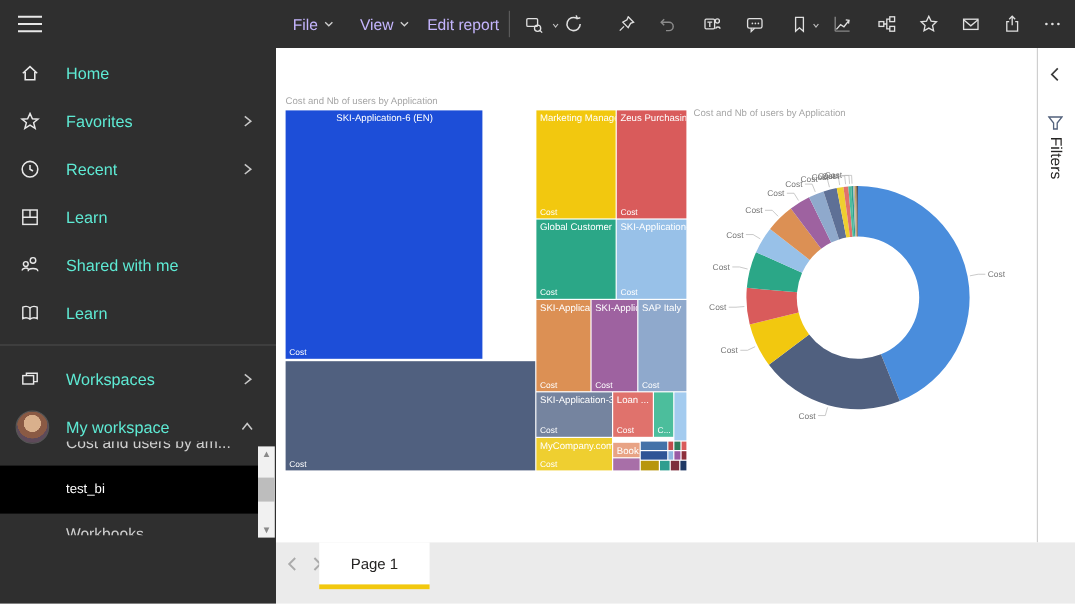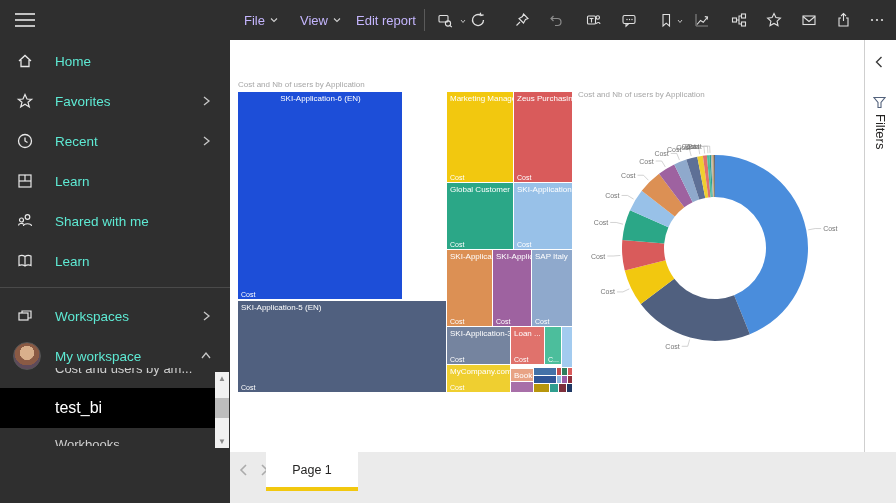--- a/index.html
+++ b/index.html
@@ -11,21 +11,21 @@
   .nav-row .nicon{position:absolute;left:16px;width:18px;height:18px;}
   .nav-row .nlabel{position:absolute;left:55px;font-size:13.5px;color:#5eead4;white-space:nowrap;}
   .nav-row .nchev{position:absolute;right:18px;width:12px;height:12px;}
   #hamburger{left:14px;top:10px;width:22px;height:20px;cursor:pointer;}
   .divider-h{position:absolute;left:0;width:230px;height:1px;background:#4a4a4a;}
   #avatar{left:13px;width:26px;height:26px;border-radius:50%;
     background:radial-gradient(circle at 50% 38%, #d9b08c 0 34%, #8a5a44 35% 60%, #5e4a5a 61% 100%);
     border:1px solid #555;}
   .clip-item{position:absolute;left:0;width:215px;overflow:hidden;color:#cfcfcf;font-size:13px;}
   #sel-item{left:0;width:215px;height:40px;background:#000;display:flex;align-items:center;cursor:pointer;}
-  #sel-item span{margin-left:55px;font-size:16px;color:#fff;}
+  #sel-item span{margin-left:55px;font-size:11px;color:#fff;}
   
   #sb-track{left:215px;top:372px;width:14px;height:76px;background:#f1f1f1;}
   #sb-thumb{left:0;top:26px;width:14px;height:20px;background:#bdbdbd;position:absolute;cursor:pointer;}
   .sb-arrow{position:absolute;left:0;width:14px;height:13px;color:#8a8a8a;font-size:8px;text-align:center;line-height:13px;cursor:pointer;}
   
   #topbar{left:230px;top:0;width:666px;height:40px;background:#2f2f2f;color:#ececec;}
   .tb-menu{position:absolute;top:0;height:40px;display:flex;align-items:center;gap:5px;font-size:13px;color:#c4b5fd;cursor:pointer;}
   .tb-divider{position:absolute;top:9px;width:1px;height:22px;background:#5a5a5a;}
   .tb-icon{position:absolute;top:12px;width:16px;height:16px;cursor:pointer;}
   .tb-caret{position:absolute;top:19px;width:6px;height:5px;cursor:pointer;}
@@ -241,21 +241,20 @@
 </div>
 
 <div id="canvas" class="abs">
   <div class="viz-title" style="left:8px;top:40px">Cost and Nb of users by Application</div>
   <div id="treemap-plot" class="abs">
       <div class="tm-tile" style="left: 0px; top: 0px; width: 164px; height: 207px; background: #1d4ed8; text-align: center;">
         <div class="tm-label">SKI-Application-6 (EN)</div>
         <div class="tm-sub">Cost</div>
       </div>
       <div class="tm-tile" style="left: 0px; top: 209px; width: 208px; height: 91px; background: rgb(80, 96, 127);">
-        <div class="tm-label">SKI-Application-5 (EN)</div>
         <div class="tm-sub">Cost</div>
       </div>
       <div class="tm-tile" style="left: 209px; top: 0px; width: 66px; height: 90px; background: rgb(242, 200, 15);">
         <div class="tm-label">Marketing Manageme...</div>
         <div class="tm-sub">Cost</div>
       </div>
       <div class="tm-tile" style="left: 276px; top: 0px; width: 58px; height: 90px; background: rgb(217, 91, 91);">
         <div class="tm-label">Zeus Purchasin...</div>
         <div class="tm-sub">Cost</div>
       </div>

